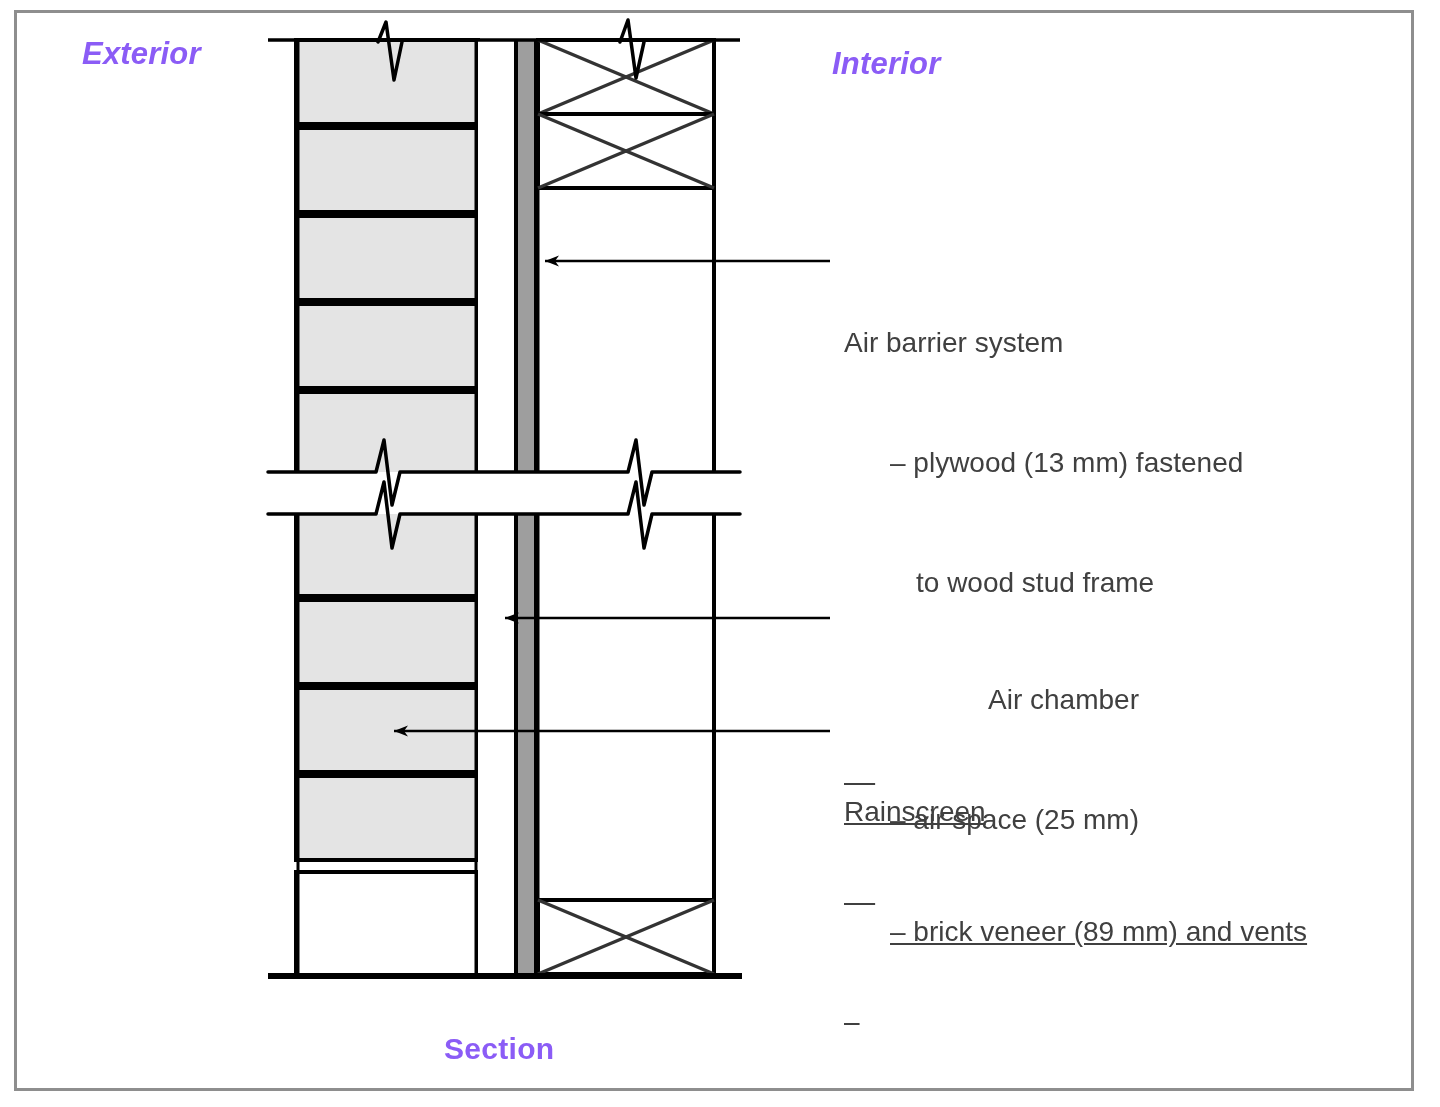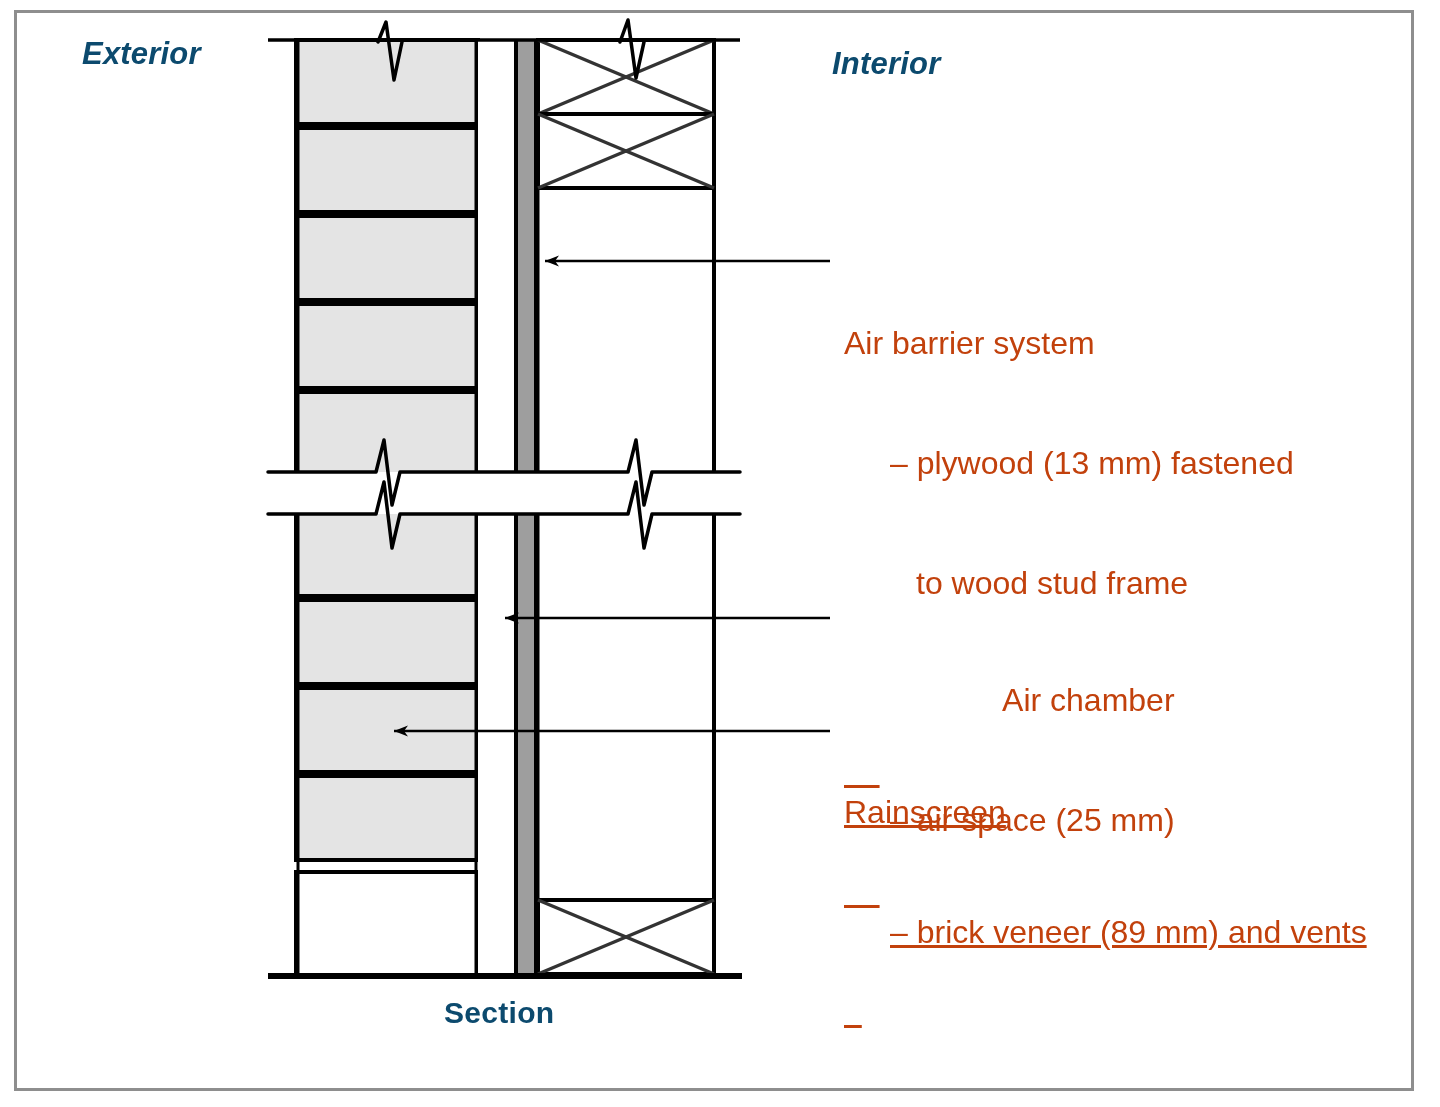--- a/index.html
+++ b/index.html
@@ -30,39 +30,39 @@
   }
   #svg-diagram {
     position: absolute;
     left: 0;
     top: 0;
     width: 1440px;
     height: 1107px;
   }
   .lbl {
     position: absolute;
-    color: #0c4a6e;
+    color: #8b5cf6;
     white-space: pre;
   }
   .lbl-side {
     font-weight: bold;
     font-style: italic;
     font-size: 31px;
     letter-spacing: 0.2px;
   }
   .lbl-caption {
     font-weight: bold;
     font-size: 30px;
     letter-spacing: 0.3px;
   }
   .callout {
     position: absolute;
-    font-size: 32px;
+    font-size: 28px;
     line-height: 40px;
-    color: #c2410c;
+    color: #404040;
     white-space: pre;
   }
   .callout .head {
     display: block;
   }
   .callout .sub {
     display: block;
     padding-left: 46px;
   }
   .callout .sub2 {
@@ -205,15 +205,15 @@
   <div class="callout" style="left:844px; top:600px;text-align:right;">
     <span class="head">Air chamber</span>
     <span class="sub">– air space (25 mm)</span>
   </div>
 
   <div class="callout" style="left:844px; top:712px;text-decoration:underline;">
     <span class="head">Rainscreen</span>
     <span class="sub">– brick veneer (89 mm) and vents</span>
   </div>
 
-  <div class="lbl lbl-caption" style="left:444px; top:996px;">Section</div>
+  <div class="lbl lbl-caption" style="left:444px; top:1032px;">Section</div>
 
 </div>
 
 </body></html>

